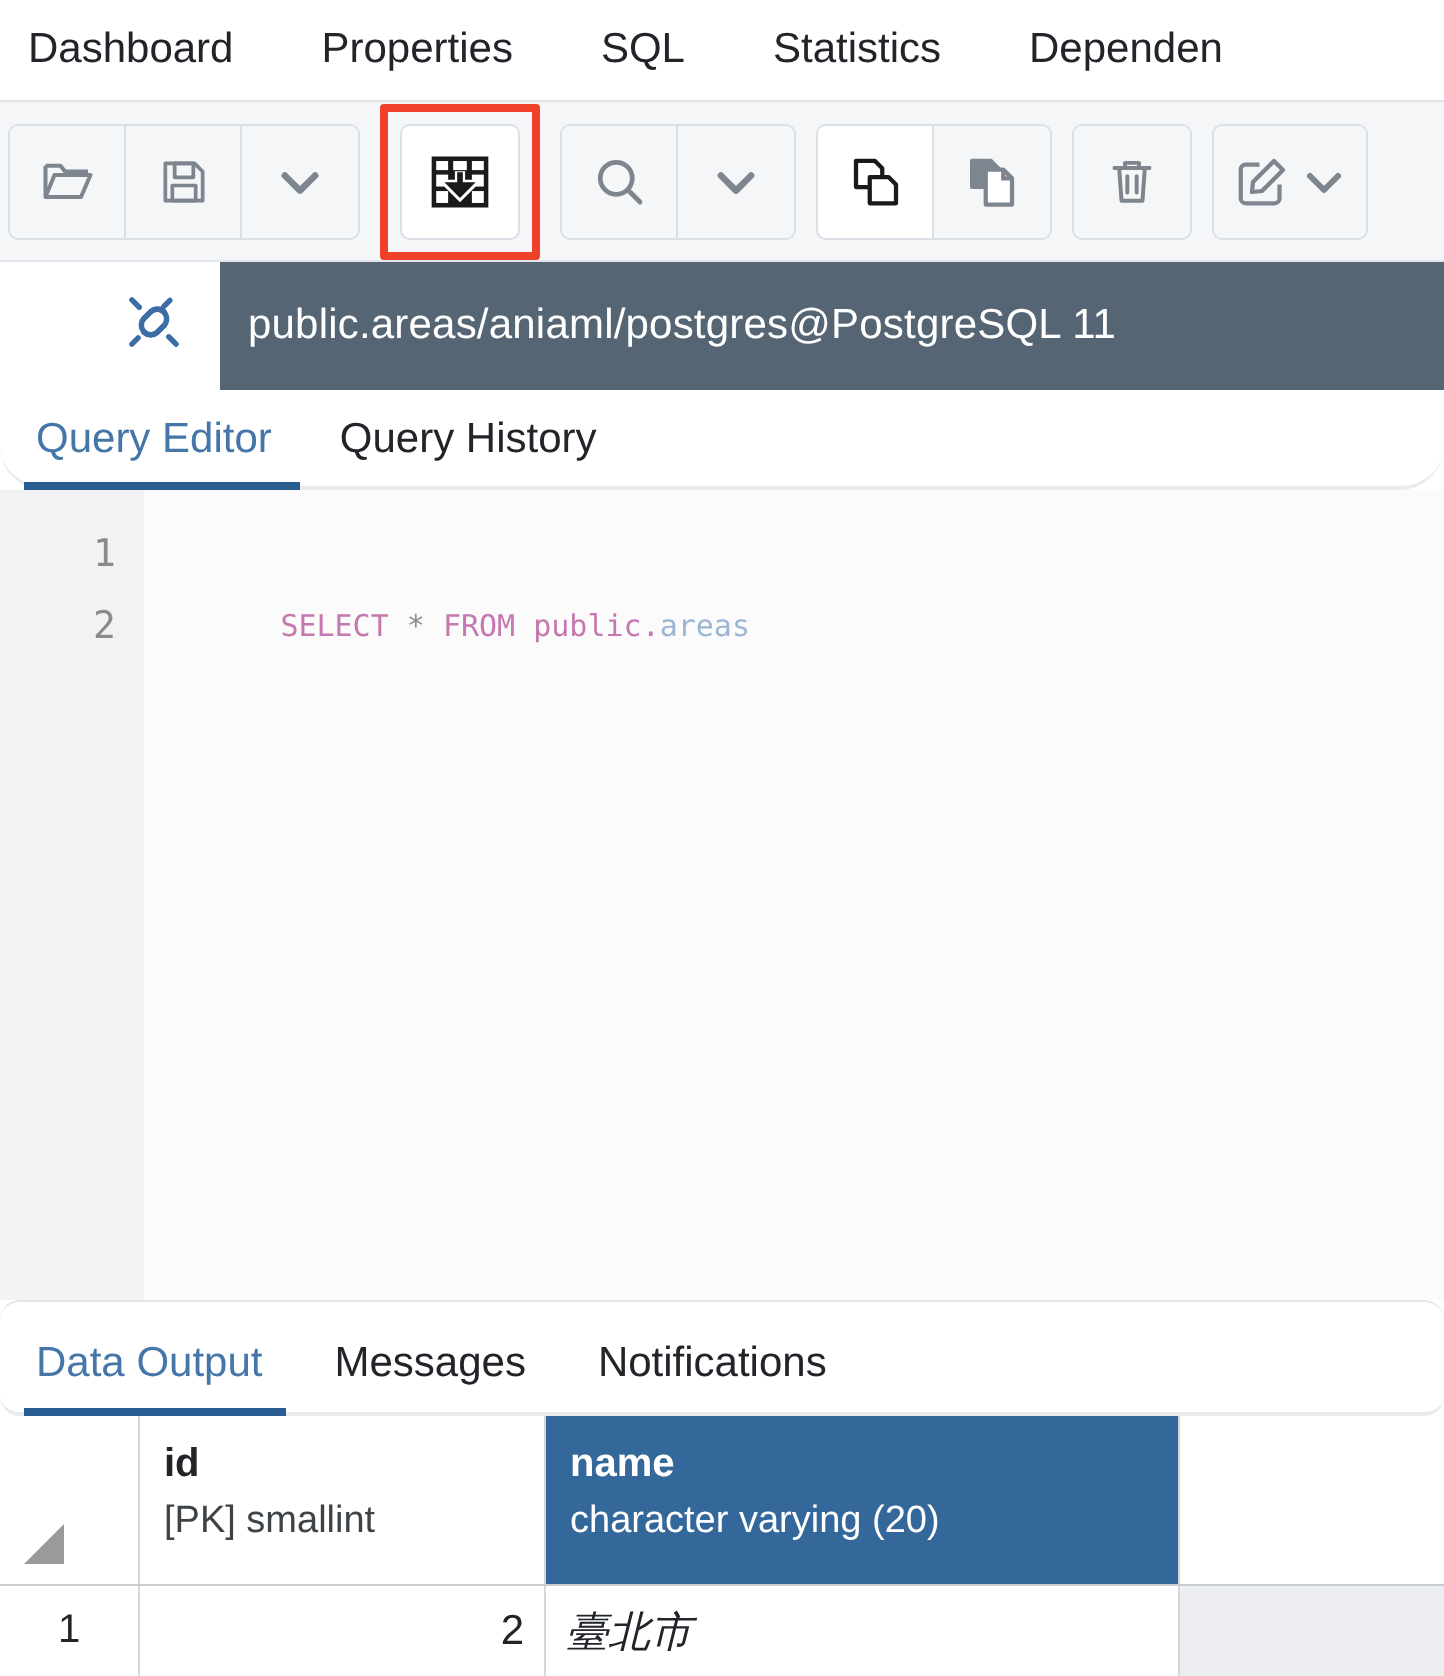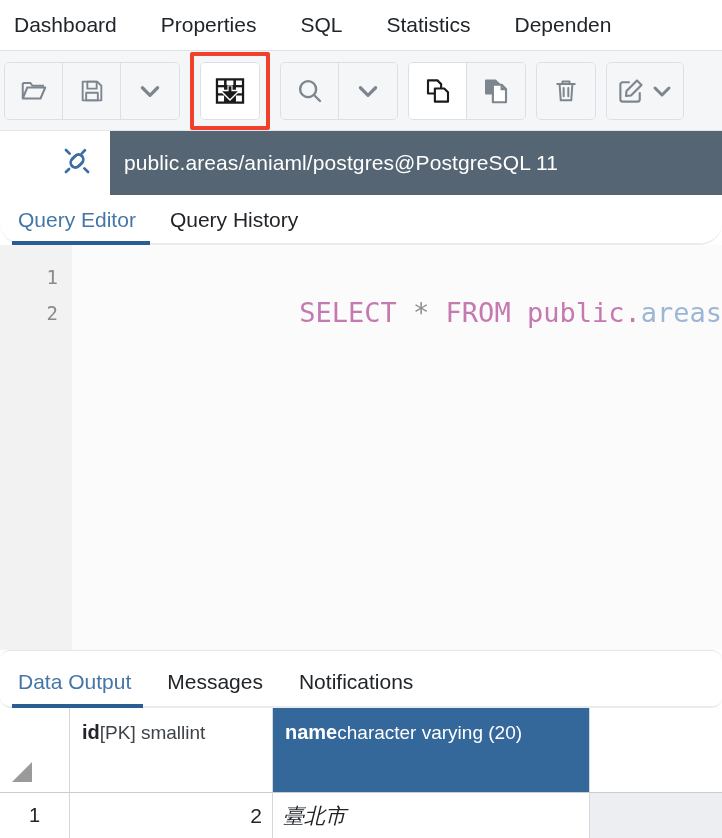--- a/index.html
+++ b/index.html
@@ -156,24 +156,23 @@
   }
   .code-area {
     flex: 1;
     padding-top: 14px;
     padding-left: 14px;
     background: #fbfbfb;
     cursor: text;
   }
   .code-line {
     font-family: "DejaVu Sans Mono", monospace;
-    font-size: 27px;
+    font-size: 15px;
     line-height: 36px;
     white-space: pre;
-    text-align: right;
   }
   .tok-kw { color: #c678b0; }
   .tok-op { color: #8f8f8f; }
   .tok-schema { color: #c678b0; }
   .tok-dot { color: #c678b0; }
   .tok-ident { color: #9cb6d4; }
 
   
   .out-tabs {
     height: 58px;
@@ -218,21 +217,21 @@
     left: 12px;
     bottom: 10px;
     width: 0; height: 0;
     border-left: 20px solid transparent;
     border-bottom: 20px solid #9a9a9a;
   }
   .gh-cell {
     border-right: 1px solid #d4d8dc;
     padding: 10px 12px 0 12px;
     display: flex;
-    flex-direction: row;
+    flex-direction: column;
     justify-content: flex-start;
     background: #ffffff;
     overflow: hidden;
   }
   .gh-cell.sel { background: #34679a; }
   .gh-name {
     font-size: 20px;
     font-weight: bold;
     color: #212529;
     line-height: 28px;

